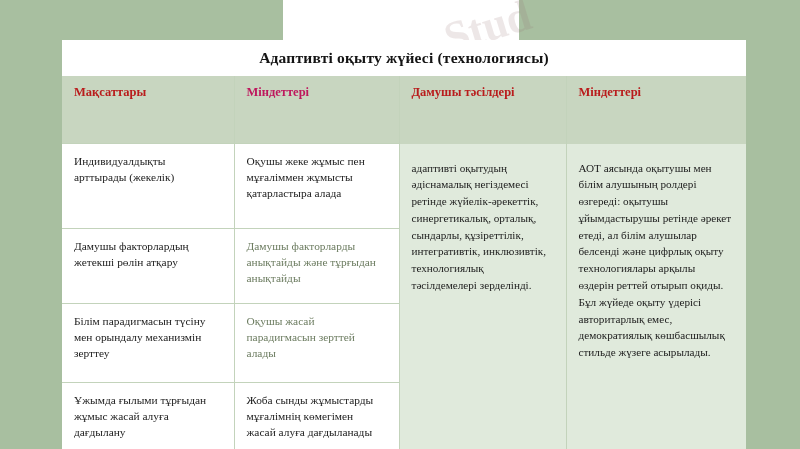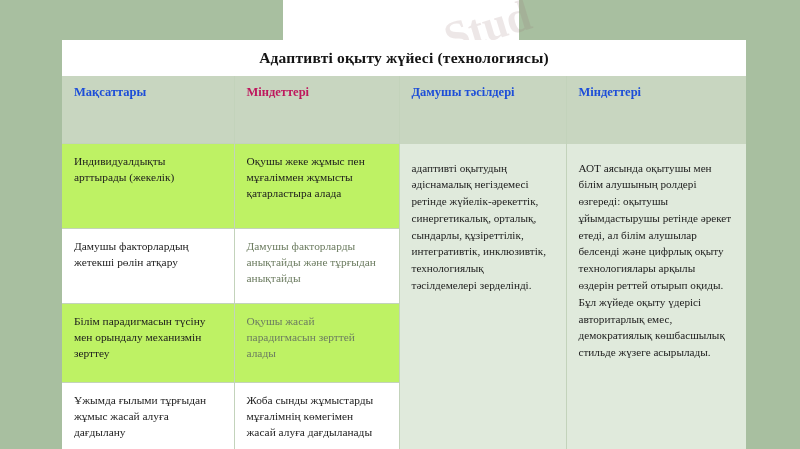--- a/index.html
+++ b/index.html
@@ -78,36 +78,36 @@
     color: #141414;
     height: 36px;
     vertical-align: middle !important;
     letter-spacing: 0.2px;
   }
 
   .head-cell {
     background: #c8d6c0;
     font-size: 12.5px;
     font-weight: bold;
-    color: #1d4ed8;
+    color: #b91c1c;
     height: 58px;
     padding: 9px 0 0 12px !important;
     text-align: left;
   }
   .head-cell.faded { color: #be185d; }
 
   .body-cell {
     background: #dfeadb;
     font-size: 11.4px;
     line-height: 1.42;
     color: #1c1c1c;
     padding: 9px 14px 9px 12px !important;
     border-top: 1px solid #c3d3bb;
   }
-  .body-cell.tint-a { background: #bef264; }
+  .body-cell.tint-a { background: #ffffff; }
   .body-cell.tint-b { background: #ffffff; }
   .body-cell.tall {
     background: #e0ead c;
     background: #e0eadc;
     border-top: none;
     padding-top: 16px !important;
     font-size: 11.2px;
     line-height: 1.5;
   }
   .body-cell.faded { color: #6c7c60; }

